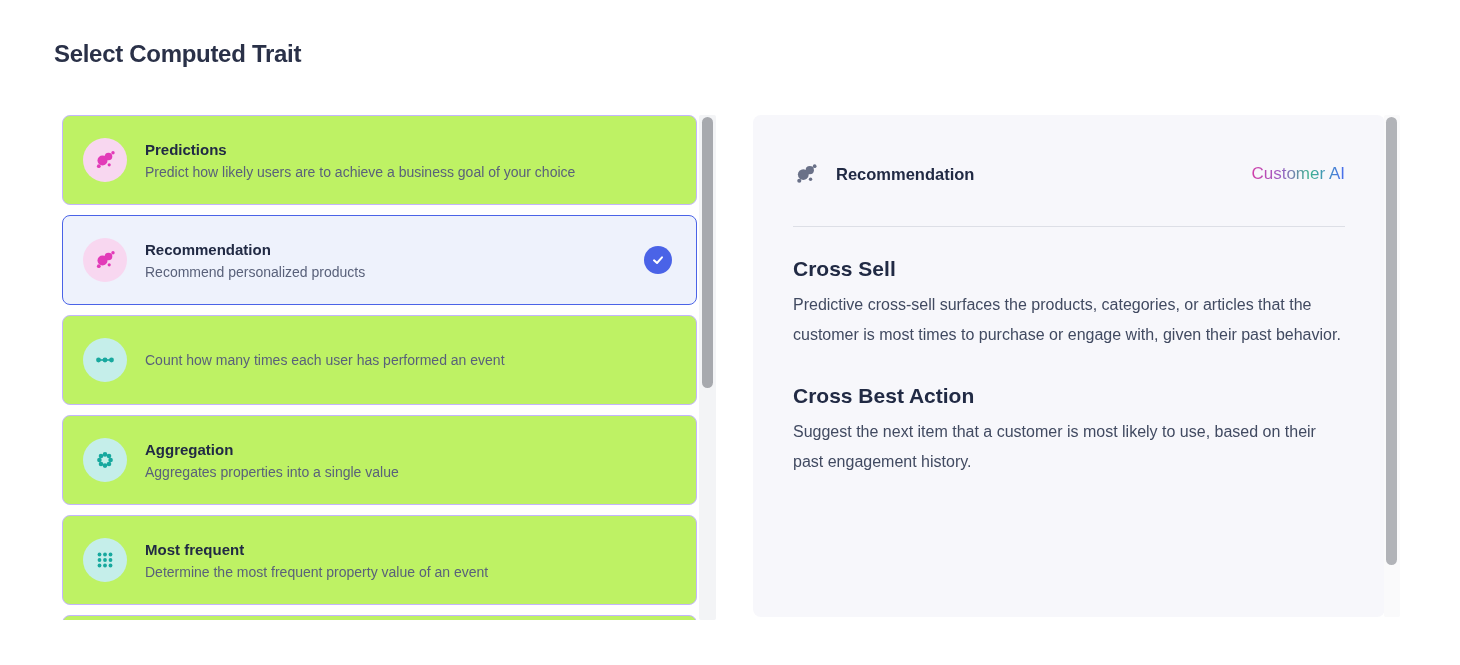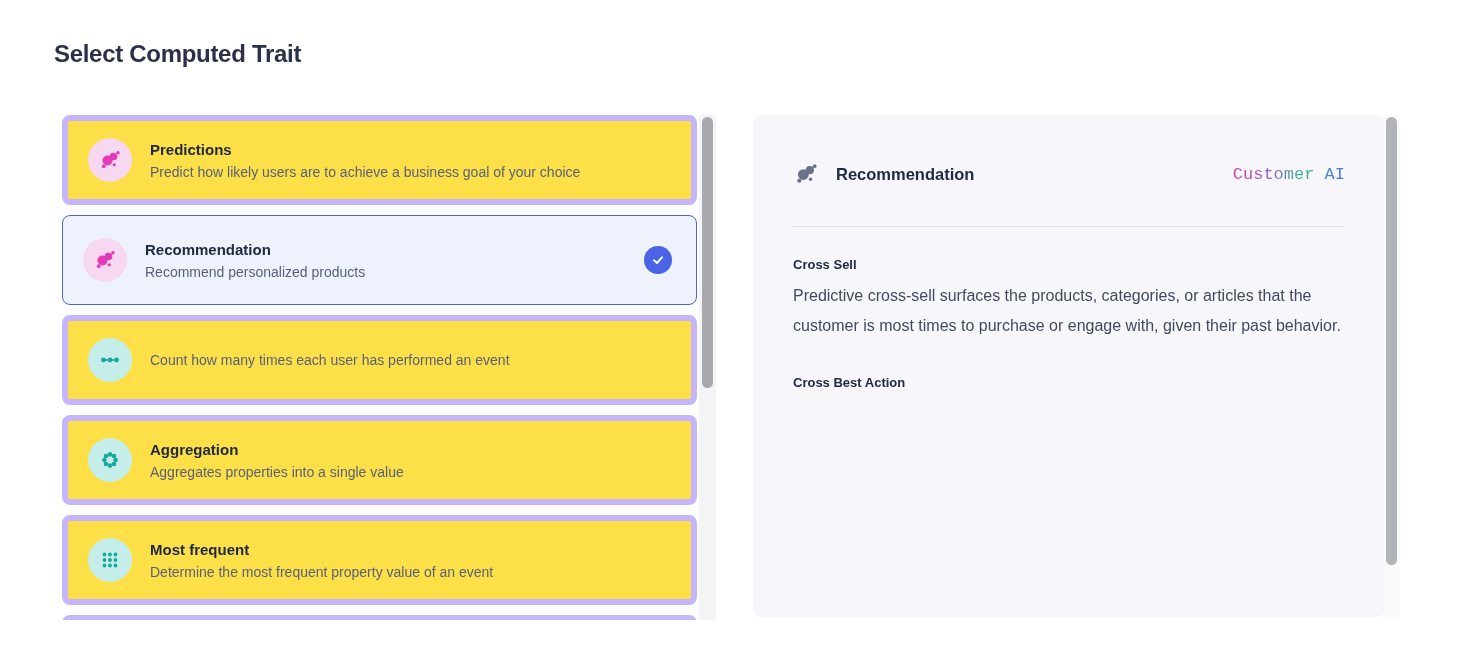--- a/index.html
+++ b/index.html
@@ -17,22 +17,22 @@
     font-size: 24px; font-weight: 700; color: #2a3148;
     letter-spacing: -0.3px;
   }
   
   .trait-list {
     position: absolute; left: 62px; top: 115px;
     width: 637px; height: 505px; overflow: hidden;
   }
   .card {
     position: absolute; left: 0; width: 635px; height: 90px;
-    background: #fde047;
-    border: 6px solid #c4b5fd;
+    background: #bef264;
+    border: 1px solid #c4b5fd;
     border-radius: 8px;
     display: flex; align-items: center;
   }
   .card.selected {
     background: #eef2fc;
     border: 1.5px solid #4a63e7;
   }
   .icon-circle {
     width: 44px; height: 44px; border-radius: 50%;
     margin-left: 20px; flex: none;
@@ -70,26 +70,25 @@
     overflow: hidden;
   }
   .detail-header { display: flex; align-items: center; margin-top: 46px; height: 26px; }
   .detail-title { margin-left: 17px; font-size: 16.5px; font-weight: 700; color: #212a44; }
   .badge {
     margin-left: auto;
     font-size: 17px; font-weight: 500;
     background: linear-gradient(90deg, #d23ca8 0%, #9b5fc4 32%, #3cb28f 62%, #4a6cf0 100%);
     -webkit-background-clip: text; background-clip: text;
     color: transparent;
-    font-family: Liberation Mono, monospace;
   }
   .divider { height: 1px; background: #dddfe6; margin-top: 39px; }
   .section { margin-top: 30px; }
   .section + .section { margin-top: 34px; }
-  .section-heading { font-size: 13px; font-weight: 700; color: #212a44; margin-bottom: 9px; }
+  .section-heading { font-size: 21px; font-weight: 700; color: #212a44; margin-bottom: 9px; }
   .section-body { font-size: 16px; line-height: 30px; color: #414a61; max-width: 552px; }
 </style>
 </head>
 <body>
 
 <h1 class="page-title">Select Computed Trait</h1>
 
 <div class="trait-list">
 
   <div class="card" style="top:0;">
@@ -203,17 +202,18 @@
   <div class="divider"></div>
 
   <div class="section">
     <div class="section-heading">Cross Sell</div>
     <div class="section-body">Predictive cross-sell surfaces the products, categories, or articles that the customer is most times to purchase or engage with, given their past behavior.</div>
   </div>
 
 
   <div class="section">
     <div class="section-heading">Cross Best Action</div>
+    <div class="section-body">Suggest the next item that a customer is most likely to use, based on their past engagement history.</div>
   </div>
 </div>
 
 <div class="sb-track right"></div>
 <div class="sb-thumb right"></div>
 
 </body></html>

